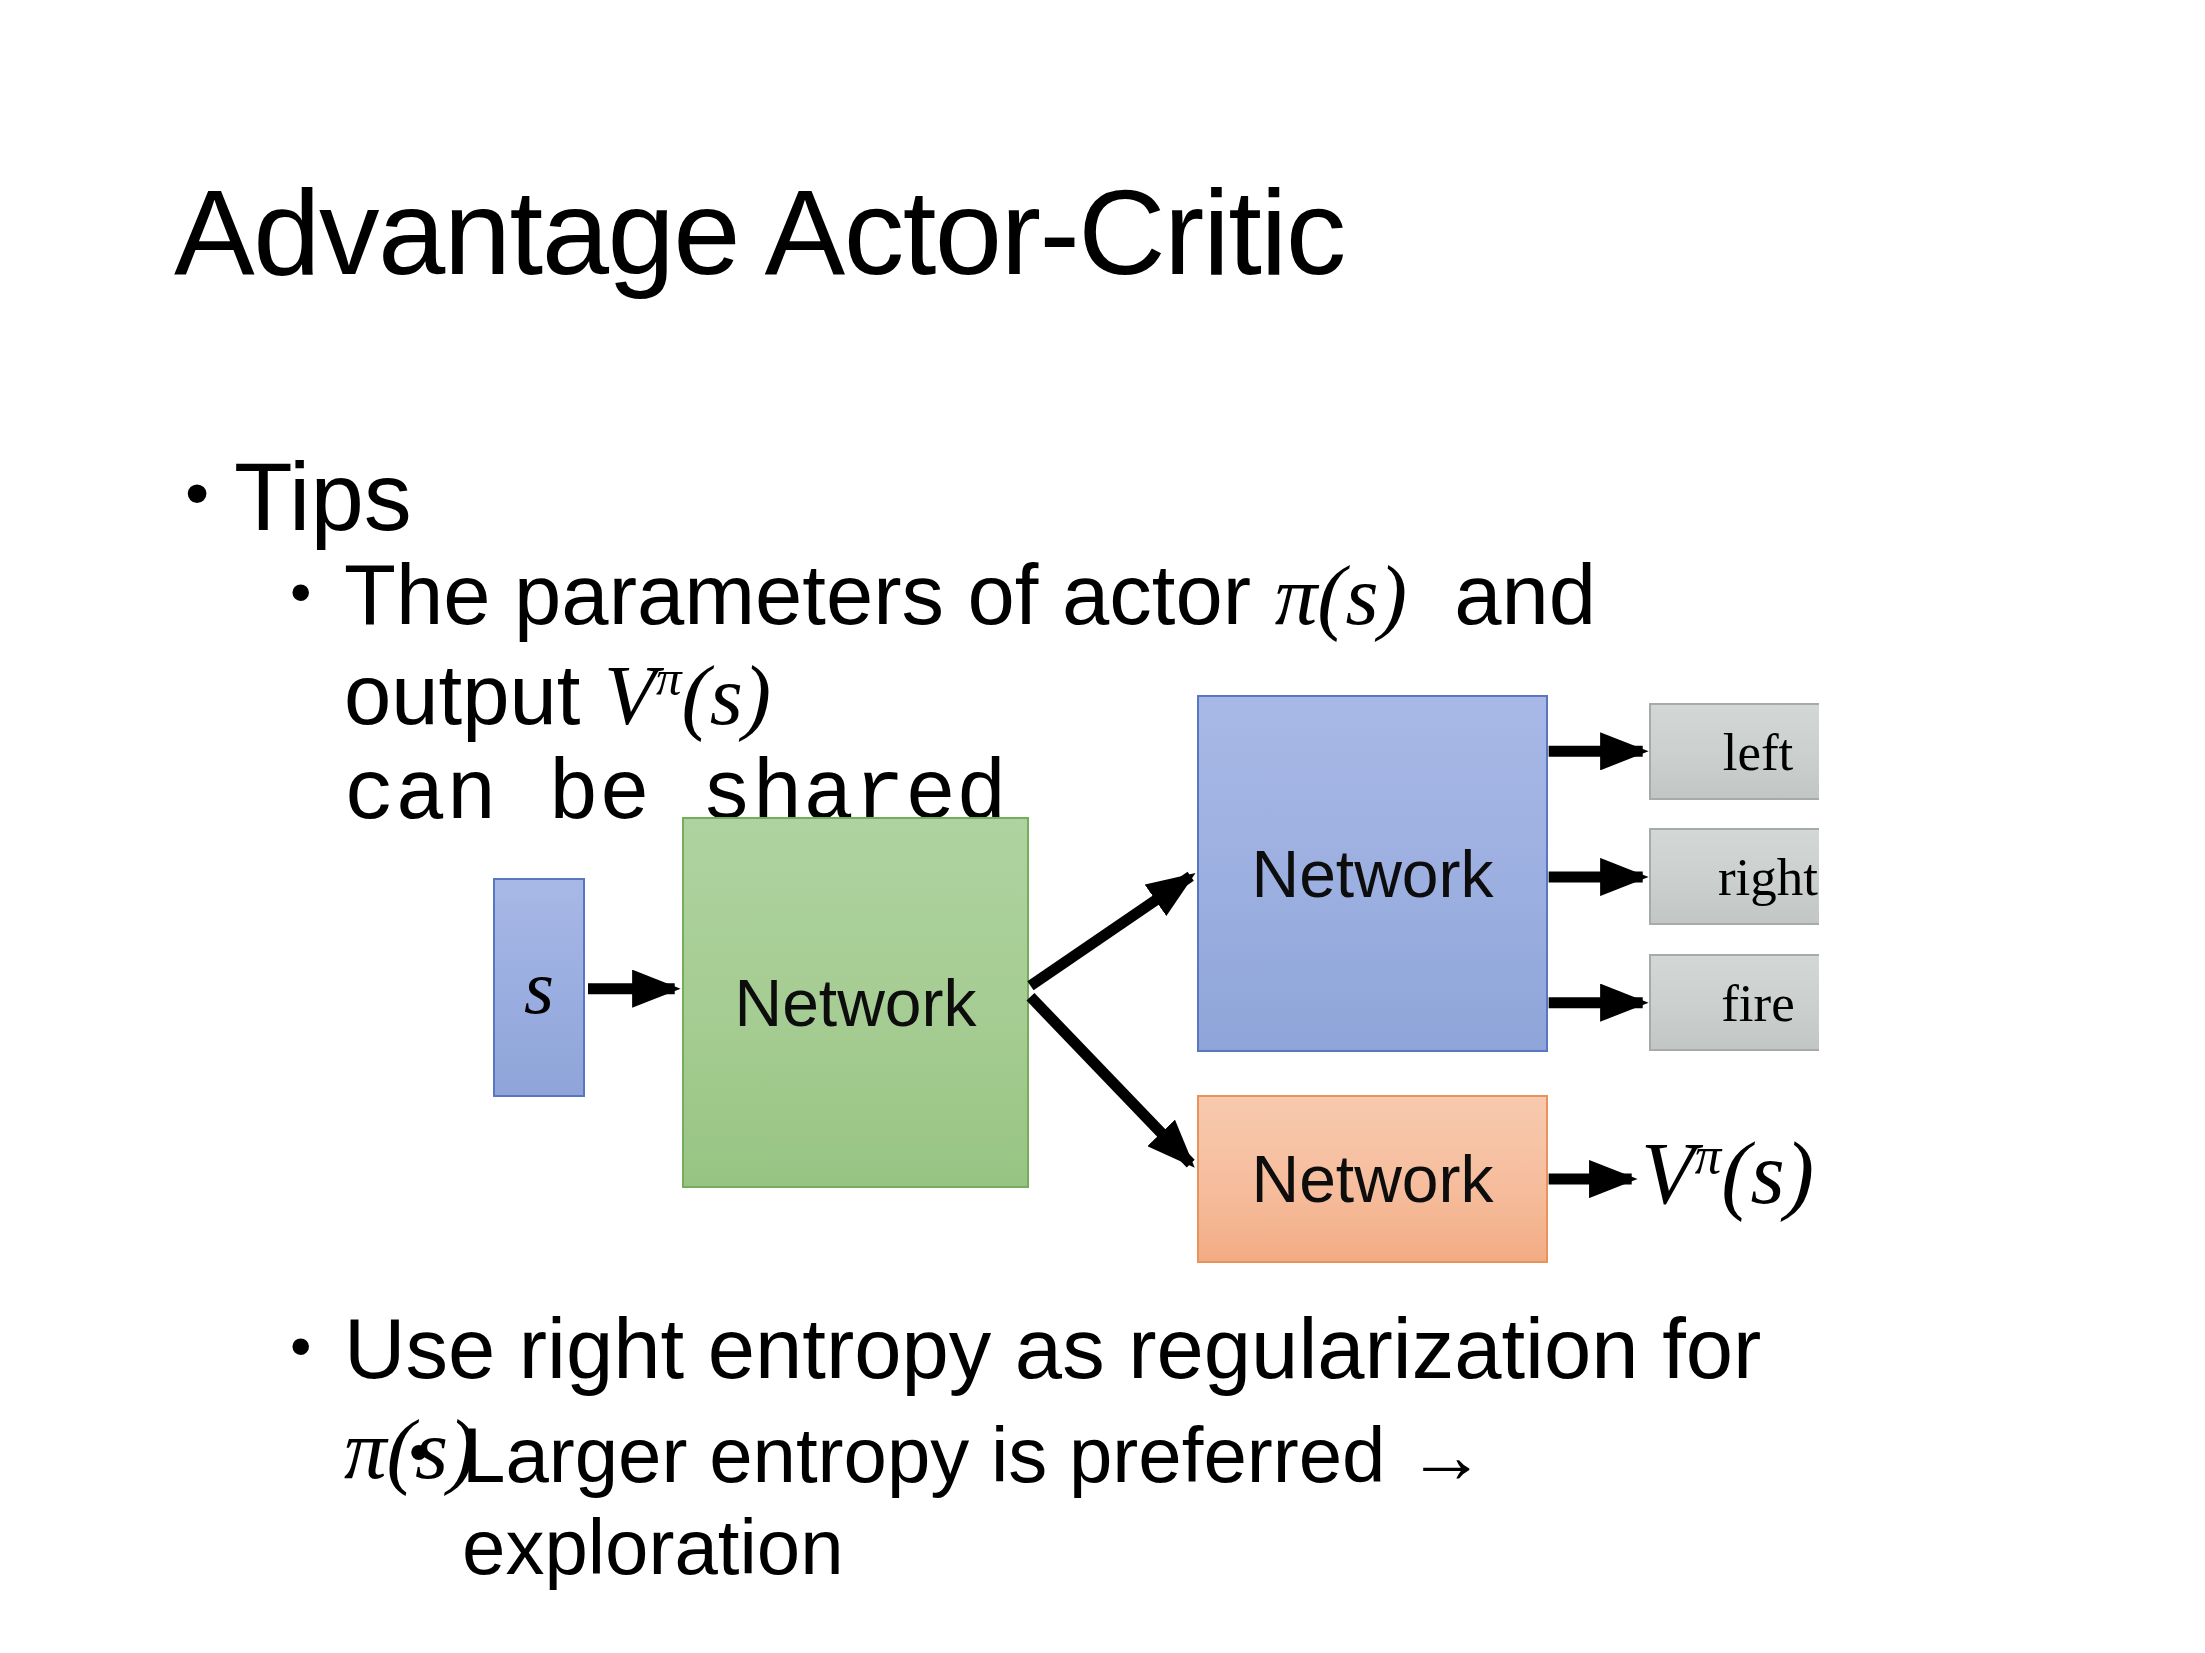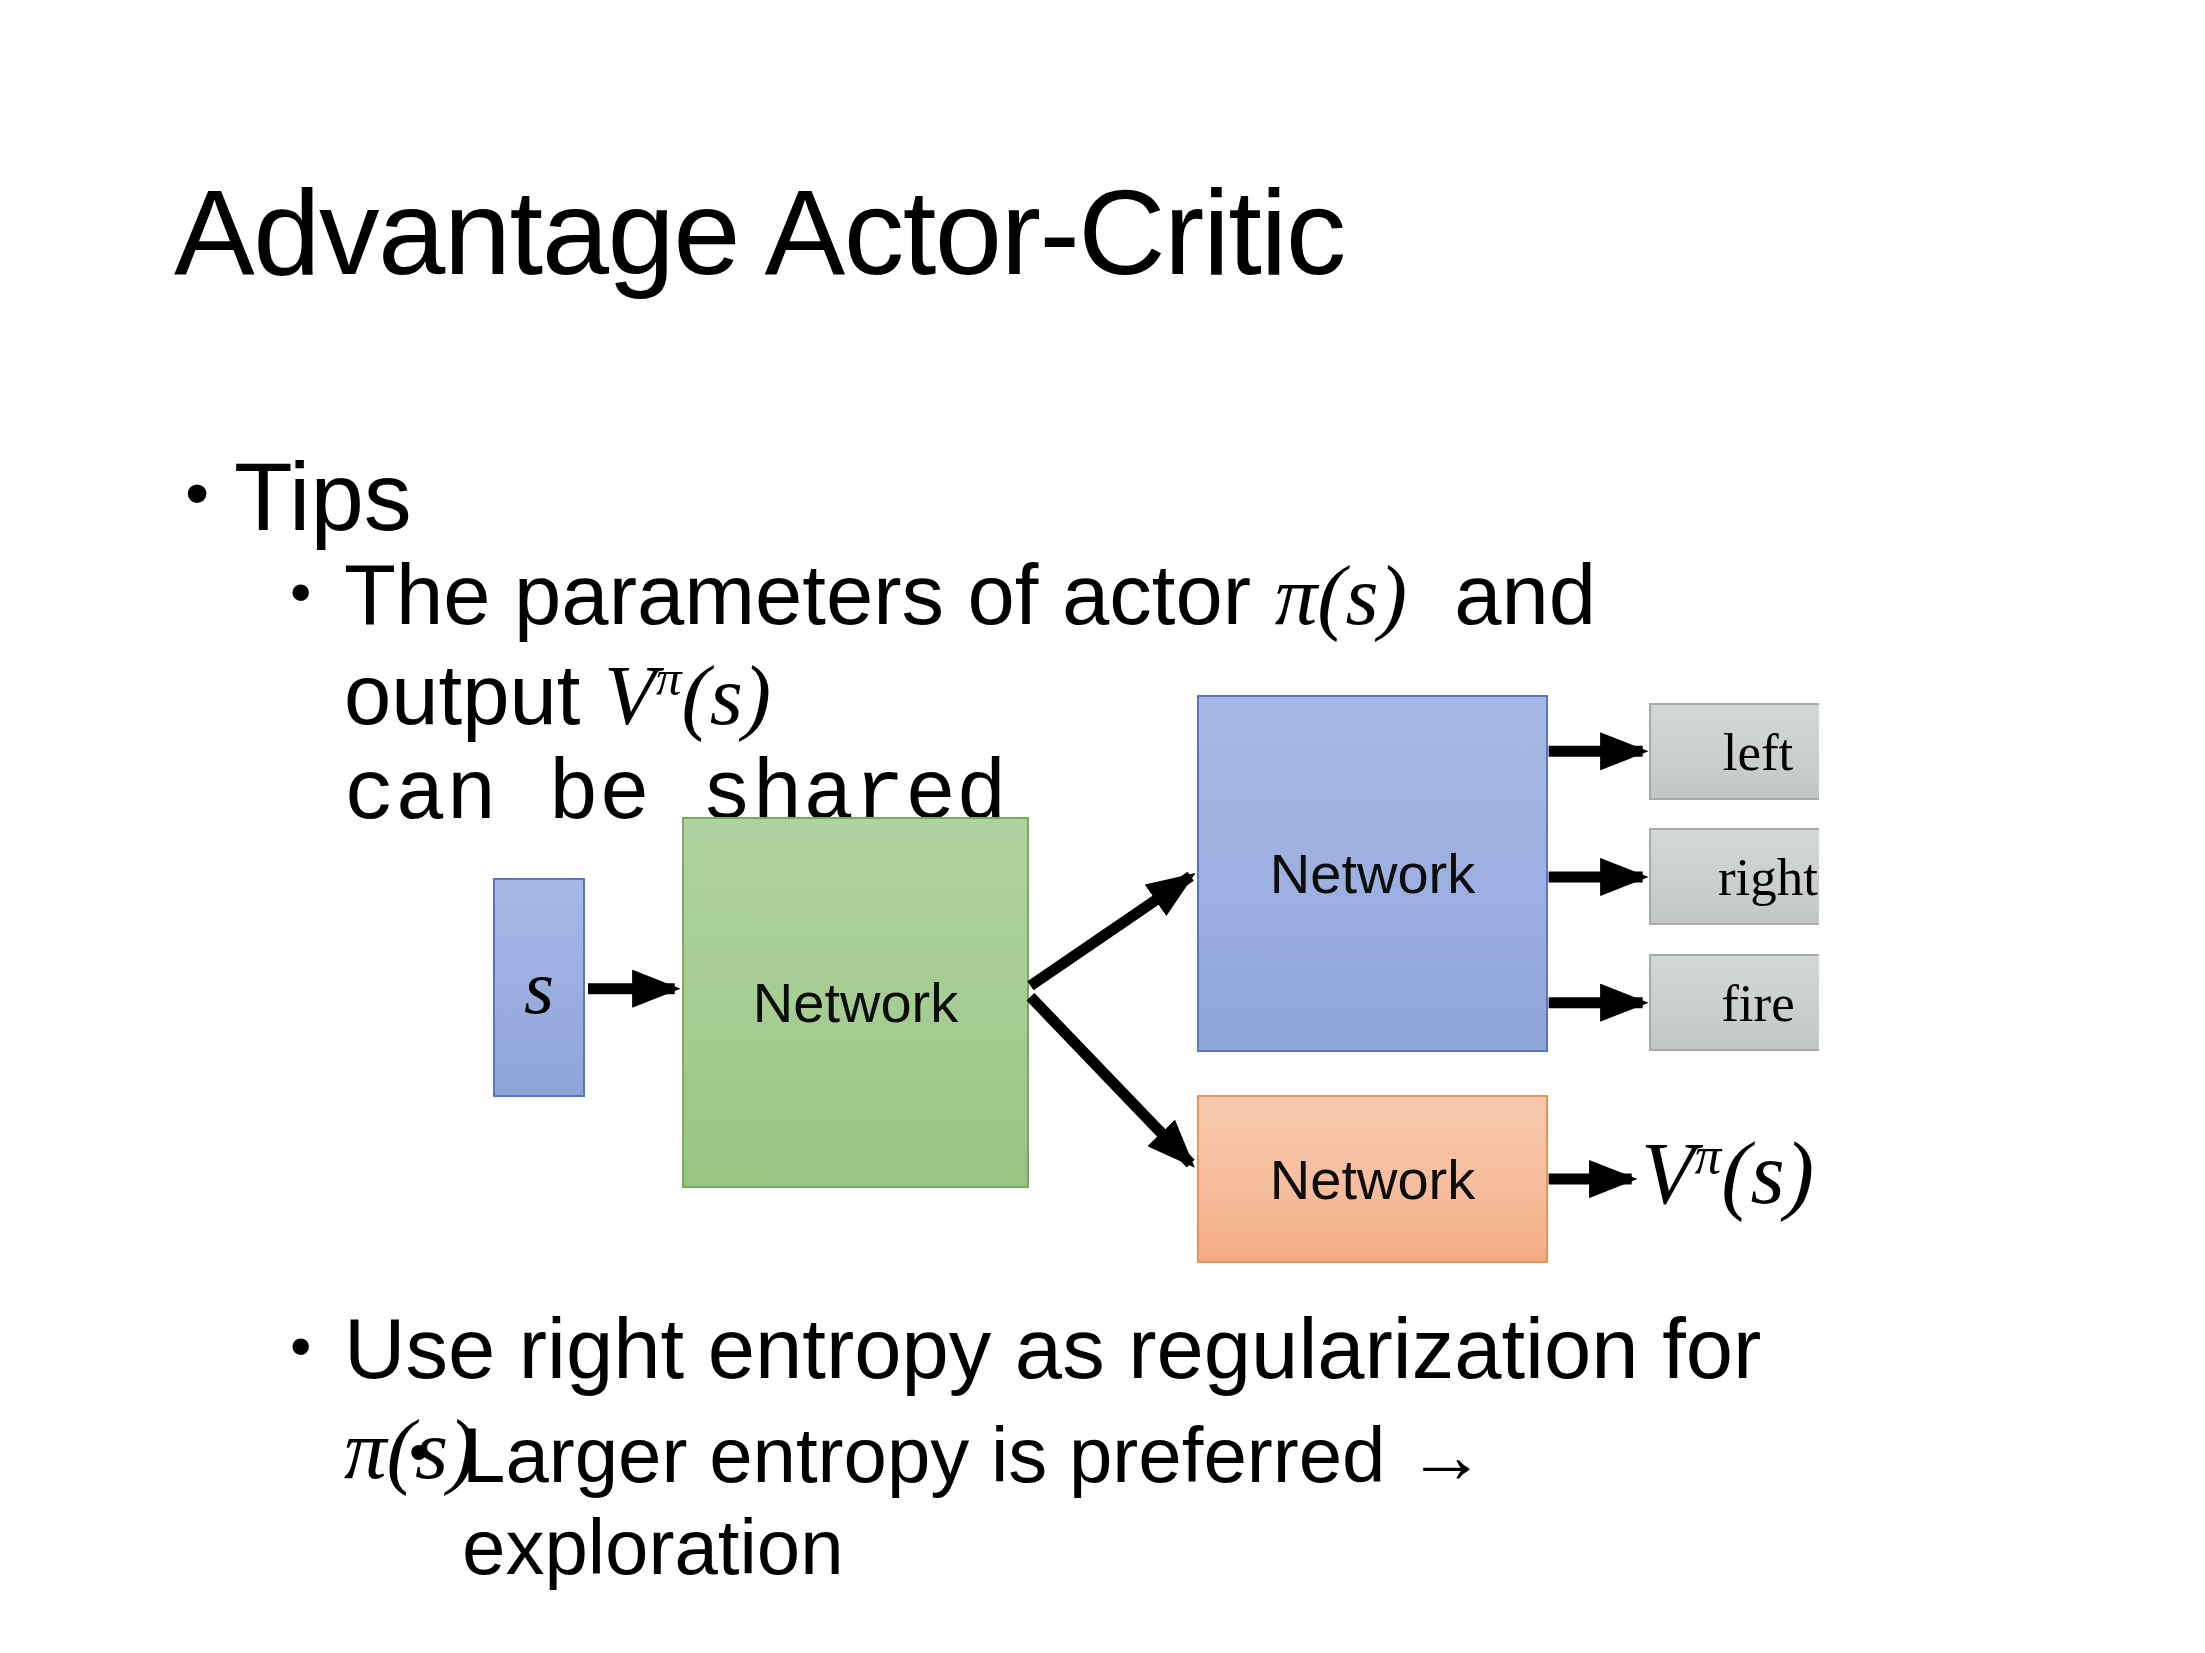--- a/index.html
+++ b/index.html
@@ -49,21 +49,21 @@
     border:2.9px solid #e8935c;
   }
   .action-box {
     left:1649px; width:218px; height:97px;
     background:linear-gradient(180deg,#d3d7d6 0%,#cbcfce 55%,#c2c6c5 100%);
     border:2.2px solid #a6abaa;
   }
   .action-left  { top:703px;  }
   .action-right { top:828px;padding-left:20px; }
   .action-fire  { top:954px; }
-  .net-label   { font-size:56px;  color:#0d0d0d; }
+  .net-label   { font-size:66px;  color:#0d0d0d; }
   .state-label { font-size:77px; font-family:"Liberation Serif", serif; font-style:italic; }
   .action-label{ font-size:53px;  font-family:"Liberation Serif", serif; }
   .value-out {
     position:absolute; left:1641px; top:1123px; font-size:88px;
     font-family:"Liberation Serif", serif; font-style:italic; white-space:nowrap;
   }
   .value-out sup { font-size:0.60em; vertical-align:super; line-height:0; }
   
   .arrows { position:absolute; left:0; top:0; width:2205px; height:1654px; pointer-events:none; }
   .arrows line { stroke:#000; stroke-width:15; }

